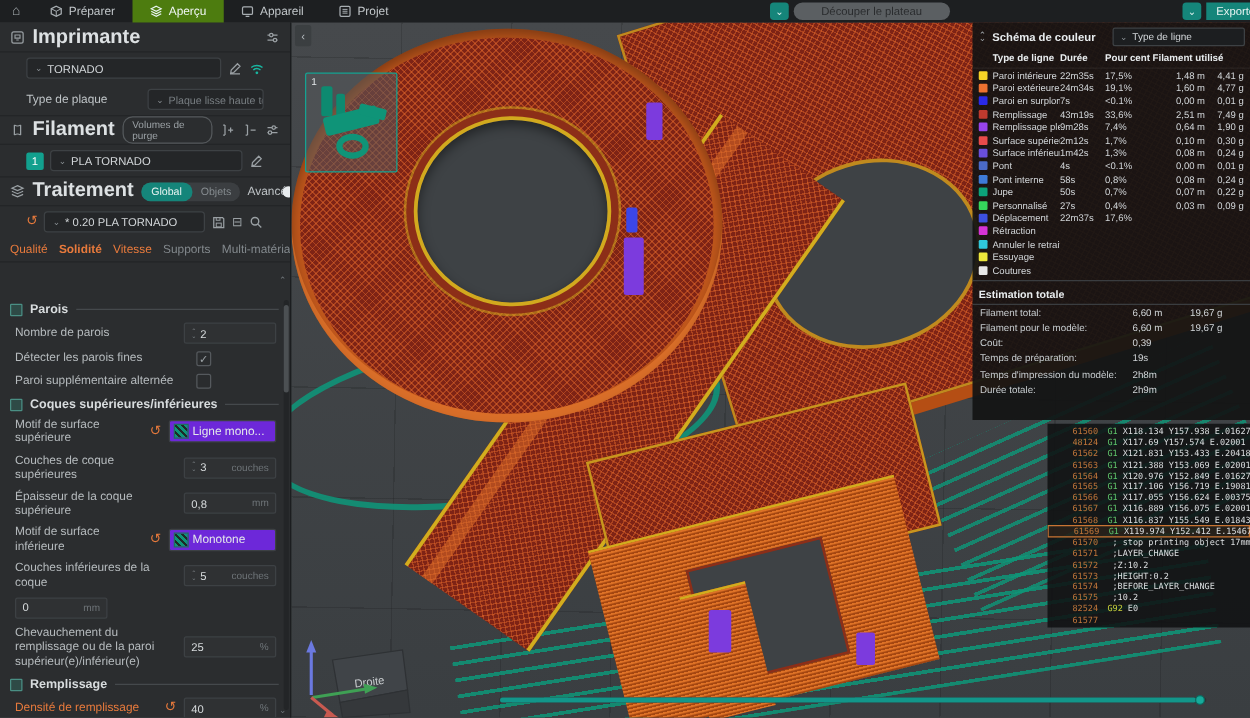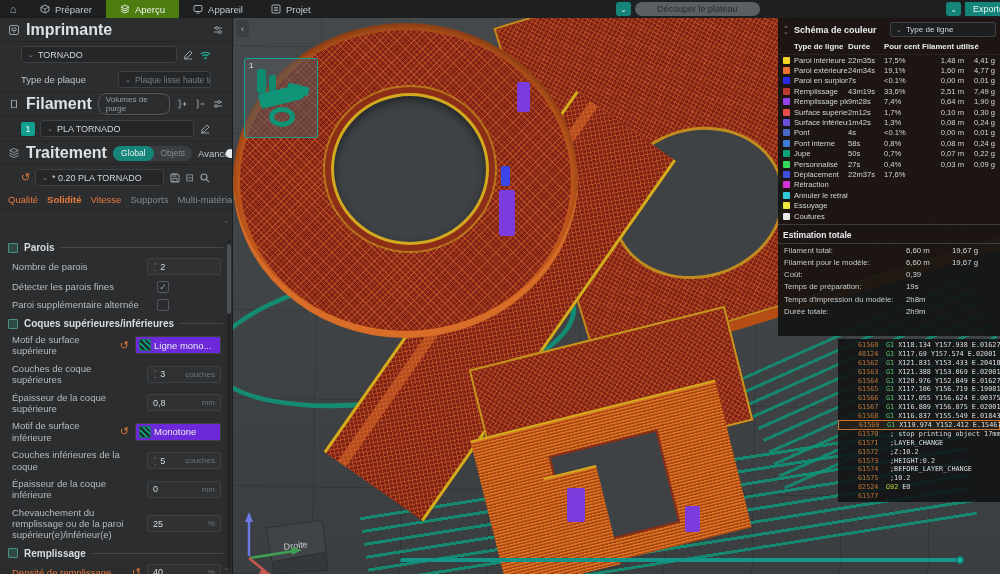--- a/index.html
+++ b/index.html
@@ -438,21 +438,20 @@
       <div class="ibox">
         <span class="stepcol">
             <span>⌃</span>
             <span>⌄</span>
           </span>
         <span class="val">5</span>
         <span class="unit">couches</span>
       </div>
     </div>
     <div class="srow">
-      <span class="slabel">Épaisseur de la coque inférieure</span>
       <div class="ibox">
         <span class="val">0</span>
         <span class="unit">mm</span>
       </div>
     </div>
     <div class="srow">
       <span class="slabel">Chevauchement du remplissage ou de la paroi supérieur(e)/inférieur(e)</span>
       <div class="ibox">
         <span class="val">25</span>
         <span class="unit">%</span>

